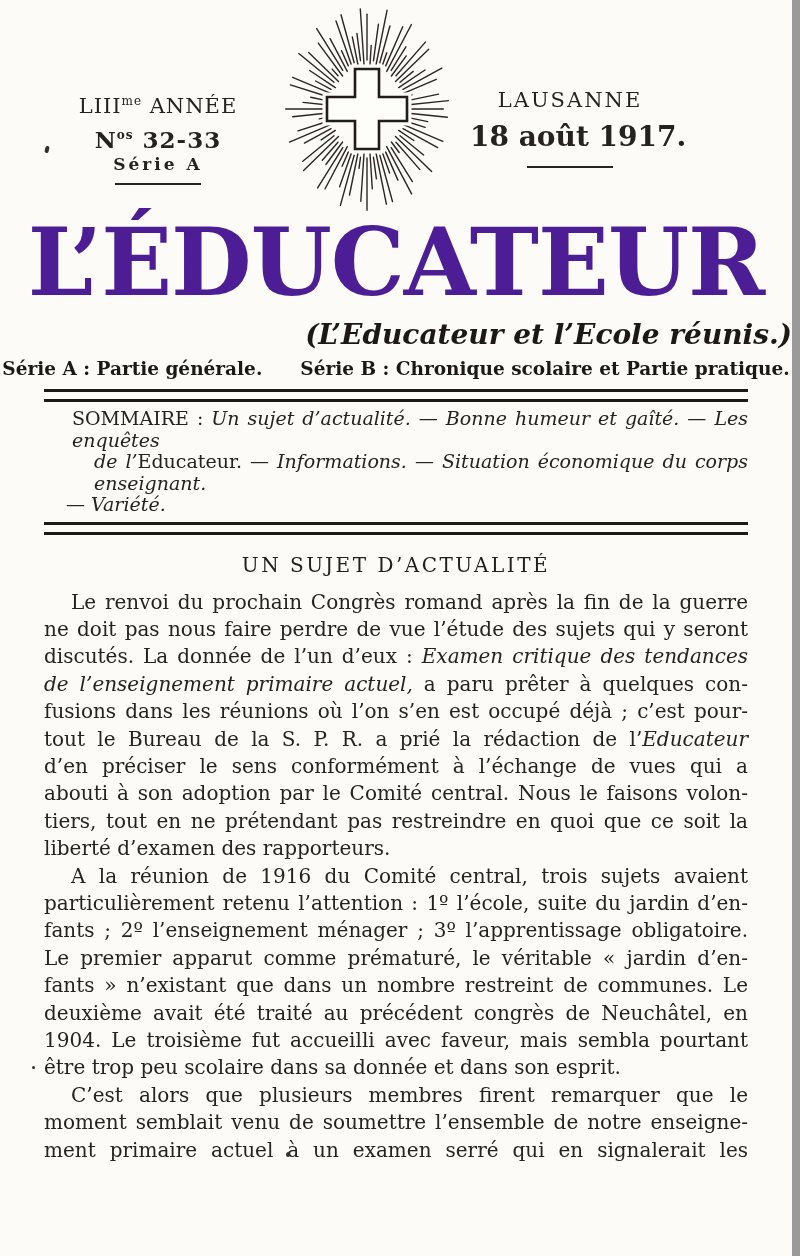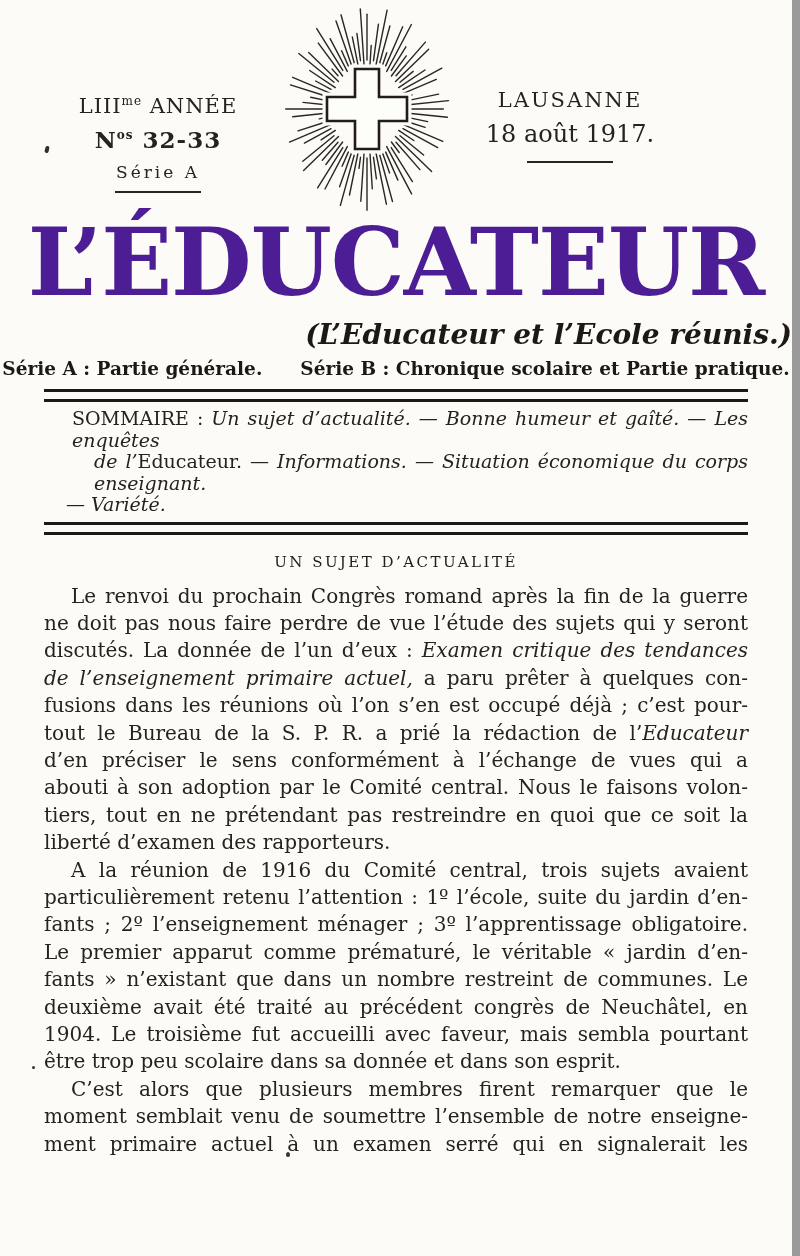--- a/index.html
+++ b/index.html
@@ -7,46 +7,46 @@
     width:792px;height:1256px;position:relative;overflow:hidden;
     background:#fcfbf7;color:#262220;
     font-family:"DejaVu Serif","Liberation Serif",serif;
   }
   
   .masthead{position:relative;height:214px;}
   .mh-left{position:absolute;left:56px;top:94px;width:204px;text-align:center;}
   .annee{font-size:21px;letter-spacing:1px;white-space:nowrap;}
   .annee sup,.nos sup{font-size:12px;}
   .nos{font-size:23px;font-weight:bold;margin-top:8px;letter-spacing:1px;}
-  .serie{font-size:17px;font-weight:normal;letter-spacing:3px;margin-top:9px;}
+  .serie{font-size:17px;font-weight:bold;letter-spacing:3px;margin-top:1px;}
   .mh-rule{width:86px;border-top:2px solid #29241f;margin:9px auto 0;}
   .emblem{position:absolute;left:282px;top:5px;width:170px;height:208px;}
   #rays line{stroke:#2b2621;stroke-width:1.4;stroke-linecap:round;}
   .cross-halo{fill:#fcfbf7;stroke:#fcfbf7;stroke-width:9;}
   .cross{fill:#fdfdfa;stroke:#211c18;stroke-width:2.6;}
   .mh-right{position:absolute;left:470px;top:88px;width:200px;text-align:center;}
   .lausanne{font-size:21px;letter-spacing:2px;}
-  .date{font-size:24px;font-weight:normal;margin-top:8px;white-space:nowrap;}
+  .date{font-size:28px;font-weight:bold;margin-top:8px;white-space:nowrap;}
   .mh-right .mh-rule{margin-top:13px;}
   
   .title{text-align:center;font-size:93px;font-weight:bold;line-height:1;
          letter-spacing:-1px;color:#4c1d95;margin-top:2px;white-space:nowrap;}
   .subtitle{text-align:right;font-size:28px;font-weight:bold;margin-top:9px;color:#1c1815;font-style:italic;}
   .series-note{display:flex;justify-content:center;gap:38px;font-size:18.5px;
                font-weight:bold;margin-top:7px;color:#1c1815;}
   
   .dbl-rule{margin:10px 44px 0;height:7px;border-top:3px solid #1d1915;border-bottom:3px solid #1d1915;}
   .sommaire{margin:6px 44px 0;font-size:19px;line-height:21.5px;}
   .som-line{text-align:justify;}
   .som-line.just{text-align-last:justify;margin-left:28px;}
   .som-line.ind{padding-left:22px;}
   .sommaire + .dbl-rule{margin-top:6px;}
   .it{font-style:italic;}
   
-  .heading{text-align:center;font-size:15px;letter-spacing:2.5px;margin-top:18px;color:#23201c;}
+  .heading{text-align:center;font-size:20px;letter-spacing:2.5px;margin-top:18px;color:#23201c;}
   .body-text{margin:12px 44px 0;font-size:20px;line-height:27.4px;}
   .bl{text-align:justify;text-align-last:justify;}
   .bl.nolast{text-align-last:left;}
   .bl.first{text-indent:27px;}
   
   .speck{position:absolute;background:#34302a;border-radius:50%;}
   .speck.s1{left:45px;top:146px;width:4px;height:7px;border-radius:2px;transform:rotate(14deg);}
   .speck.s2{left:32px;top:1066px;width:3px;height:3px;}
   .speck.s3{left:286px;top:1152px;width:4px;height:5px;}
 </style>

